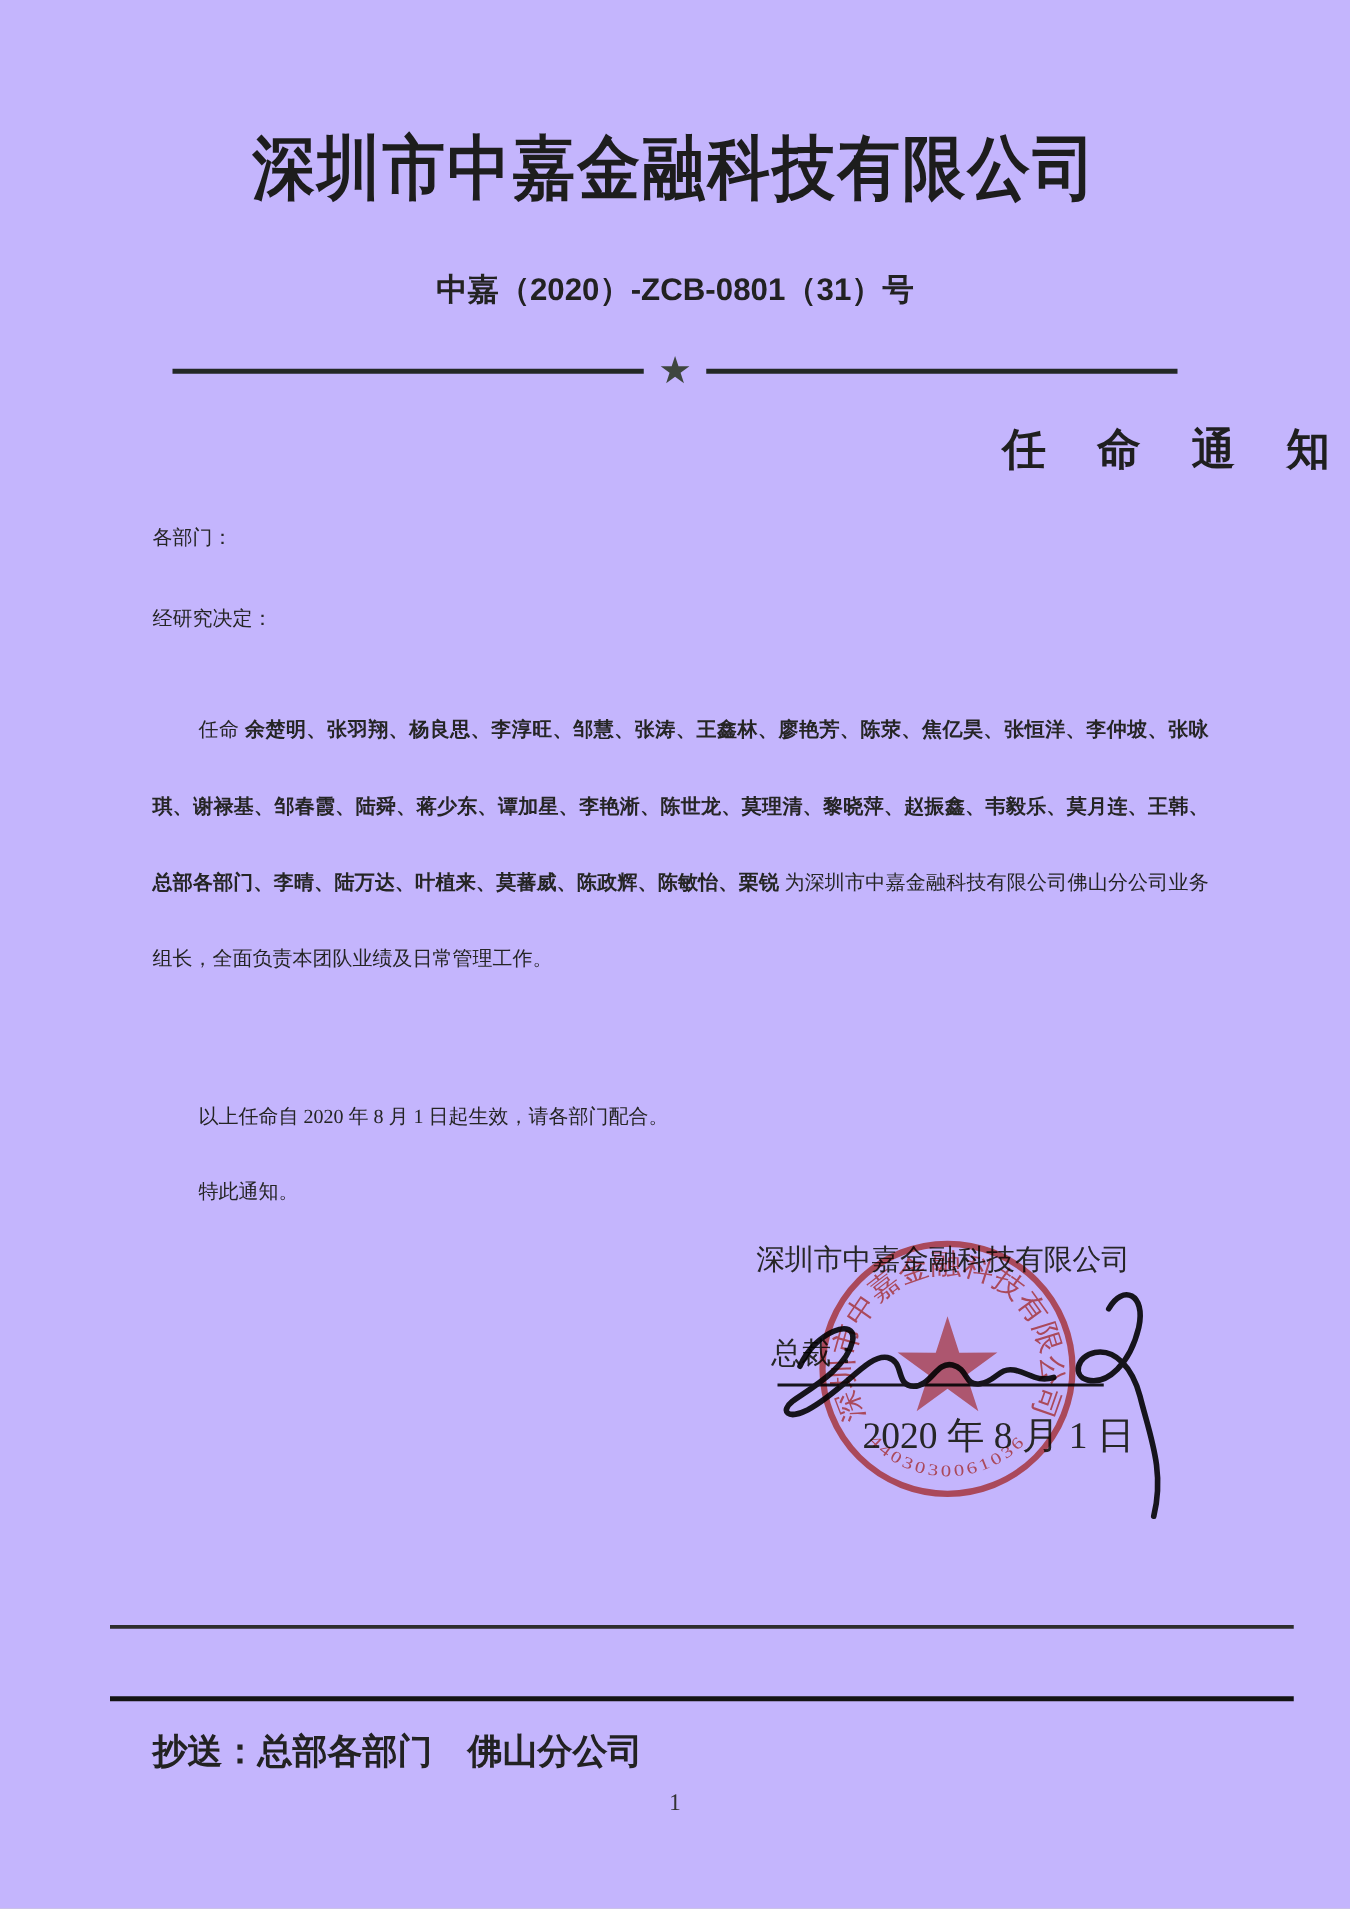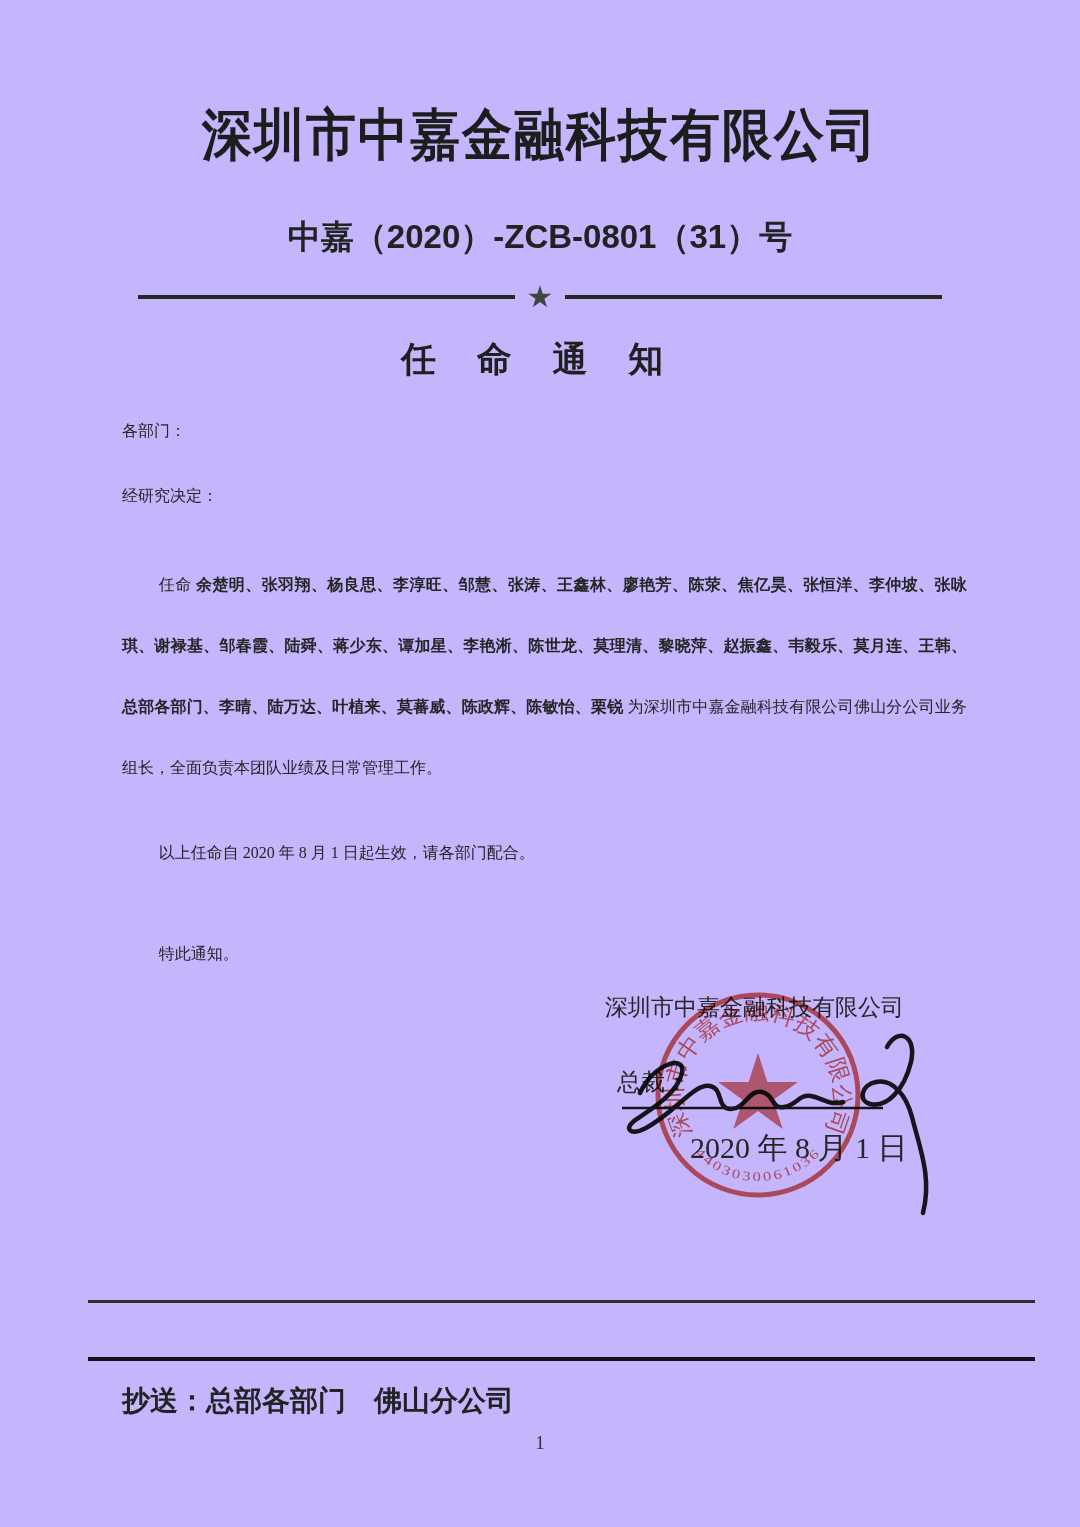--- a/index.html
+++ b/index.html
@@ -23,21 +23,21 @@
     letter-spacing: 2px;
     color: #1d1d1d;
     transform: scaleY(1.12);
   }
   .doc-number {
     position: absolute;
     top: 215px; left: 0; width: 100%;
     text-align: center;
     font-family: "Liberation Sans", sans-serif;
     font-weight: 700;
-    font-size: 33px;
+    font-size: 25px;
     color: #222;
   }
   .divider {
     position: absolute;
     top: 281px; left: 0; width: 100%;
     height: 32px;
     display: flex;
     align-items: center;
     justify-content: center;
   }
@@ -47,21 +47,21 @@
   }
   .divider .star {
     font-size: 30px;
     color: #3e463f;
     margin: 0 12px;
     line-height: 1;
   }
   .notice-title {
     position: absolute;
     top: 336px; left: 0; width: 100%;
-    text-align: center;
+    text-align: right;
     font-weight: 700;
     font-size: 35px;
     letter-spacing: 16px;
     color: #1f1f1f;
   }
   .body-text {
     position: absolute;
     left: 122px;
     width: 845px;
     font-size: 16px;
@@ -70,21 +70,21 @@
   }
   .salutation   { top: 405px; }
   .decision     { top: 470px; }
   .appointment  {
     top: 538px;
     text-align: justify;
     text-indent: 2.3em;
     line-height: 61px;
   }
   .appointment .names { font-weight: 700; }
-  .effective { top: 827px; text-indent: 2.3em; }
+  .effective { top: 868px; text-indent: 2.3em; }
   .closing   { top: 928px; text-indent: 2.3em; }
   .sign-company { position: absolute; left: 605px; top: 992px;  font-size: 23px; }
   .sign-role    { position: absolute; left: 605px; top: 1066px; font-size: 24px; margin-left: 12px; }
   .sign-date    { position: absolute; left: 690px; top: 1128px; font-size: 30px; }
   .stamp {
     position: absolute;
     left: 648px; top: 985px;
     width: 220px; height: 220px;
     opacity: 0.87;
     mix-blend-mode: multiply;

